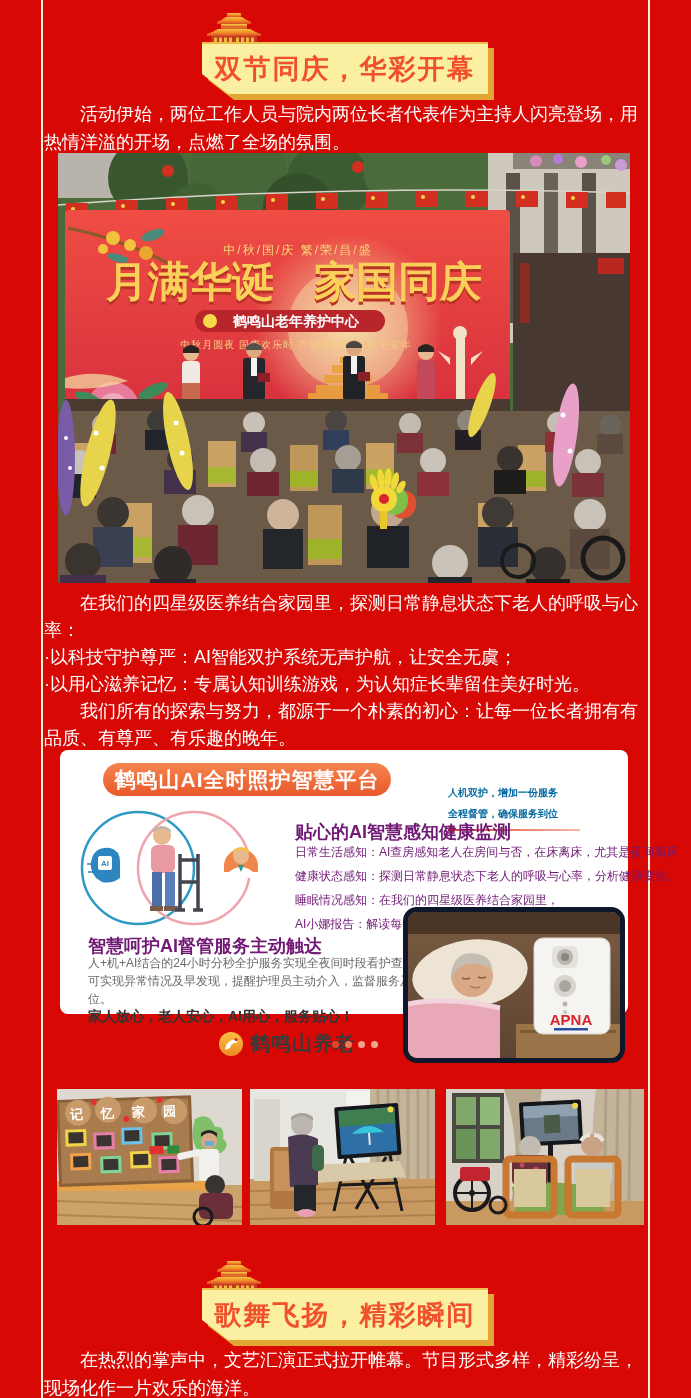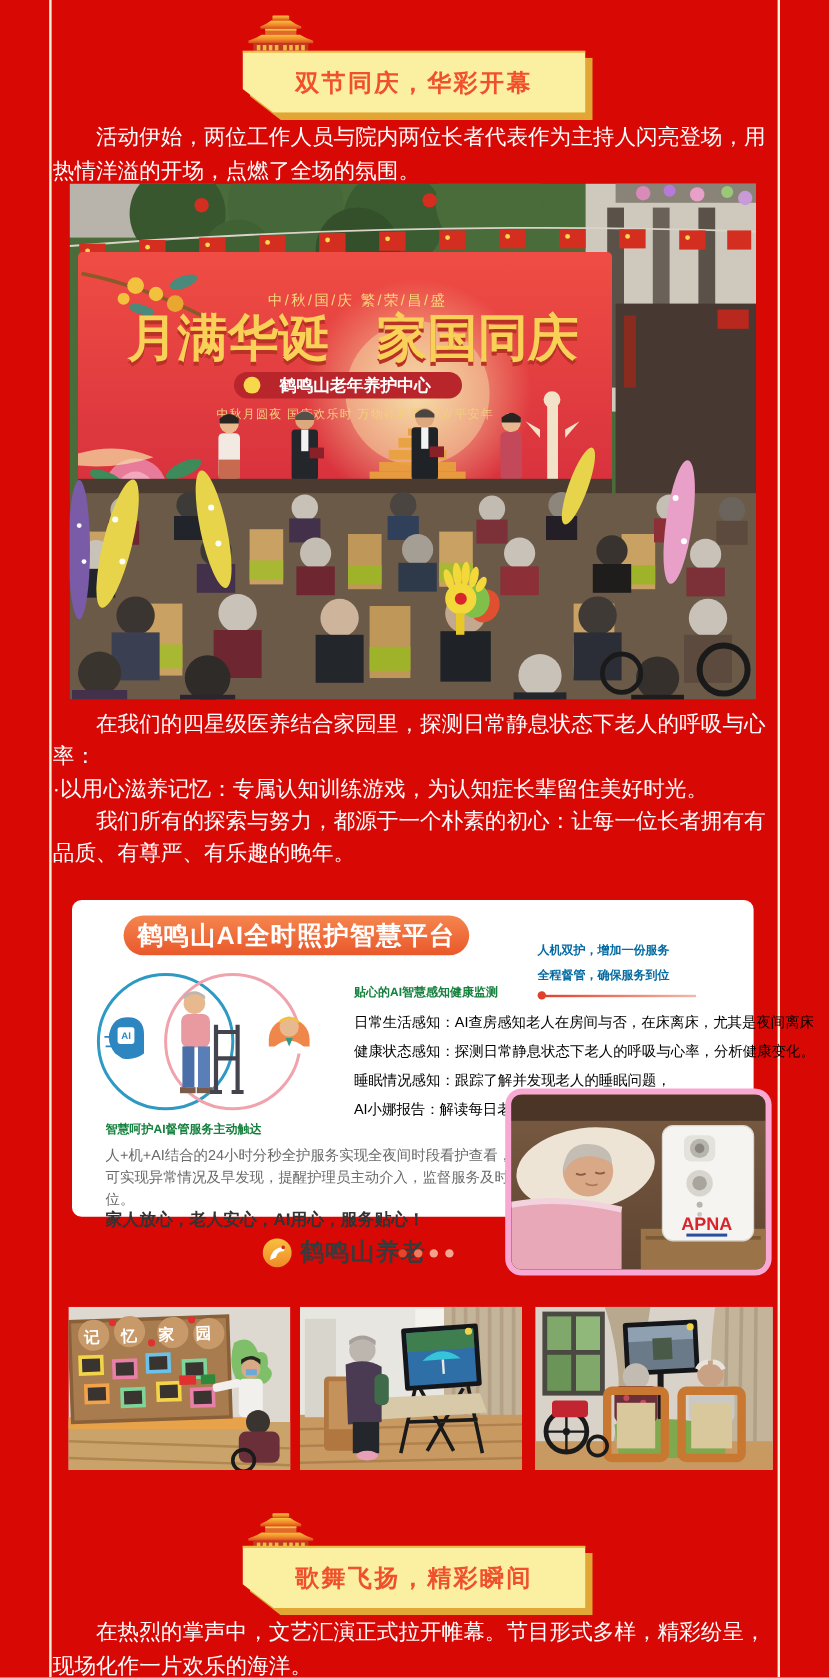--- a/index.html
+++ b/index.html
@@ -8,48 +8,48 @@
   .frame-line{position:absolute;top:0;bottom:0;width:2px;background:#FDF3D8;z-index:1;}
   #frame-left{left:41px}
   #frame-right{left:648px}
 
   .gate{position:absolute;left:205px;width:58px;height:34px;z-index:3;}
   .banner-shadow{position:absolute;left:208px;width:286px;height:52px;background:#E2A634;z-index:2;
     clip-path:polygon(0 0,100% 0,100% 100%,26px 100%,0 calc(100% - 20px));}
   .banner{position:absolute;left:202px;width:286px;height:52px;background:#FBEFA2;border-top:2px solid #ECBE4B;
     box-sizing:border-box;display:flex;align-items:center;justify-content:center;z-index:3;
     clip-path:polygon(0 0,100% 0,100% 100%,26px 100%,0 calc(100% - 20px));}
-  .banner span{font-size:20px;font-weight:bold;color:#F0512C;letter-spacing:2px;}
+  .banner span{font-size:27px;font-weight:bold;color:#F0512C;letter-spacing:2px;}
 
   .para{position:absolute;left:44px;width:604px;color:#FFFFFF;font-size:18px;line-height:28px;z-index:2;}
   .para p{margin:0;}
   .para p.indent{text-indent:2em;}
 
   .photo{position:absolute;z-index:2;display:block;}
 
   #card{position:absolute;left:60px;top:750px;width:568px;height:264px;background:#FFFFFF;border-radius:8px;z-index:2;}
   #card .pill{position:absolute;left:43px;top:13px;width:288px;height:33px;border-radius:17px;
     background:linear-gradient(180deg,#F5854E,#E9582B);display:flex;align-items:center;justify-content:center;
     color:#fff;font-weight:bold;font-size:21px;letter-spacing:1px;}
   #card .duty{position:absolute;left:388px;top:32px;width:180px;text-align:left;
     font-size:10px;font-weight:bold;color:#0369a1;line-height:21px;}
   #card .duty-line{position:absolute;left:392px;top:79px;width:128px;height:2px;
     background:linear-gradient(90deg,#E0402B,#F2B9A8);}
   #card .duty-dot{position:absolute;left:388px;top:76px;width:7px;height:7px;border-radius:50%;background:#E0402B;}
-  #card .red-h{position:absolute;font-size:10px;font-weight:bold;color:#15803d;white-space:nowrap;}
-  #card .sense{position:absolute;left:235px;top:93px;width:330px;font-size:12px;color:#000000;line-height:19px;}
+  #card .red-h{position:absolute;font-size:18px;font-weight:bold;color:#701a75;white-space:nowrap;}
+  #card .sense{position:absolute;left:235px;top:93px;width:330px;font-size:12px;color:#701a75;line-height:19px;}
   #card .sense div{margin-bottom:5px;white-space:nowrap;}
   #card .body2{position:absolute;left:28px;top:204px;width:348px;font-size:12px;color:#6A6A6A;line-height:18px;}
   #card .slogan{position:absolute;left:28px;top:258px;font-size:14px;font-weight:bold;color:#333;}
   #card .brand{position:absolute;left:158px;top:280px;display:flex;align-items:center;gap:6px;}
   #card .brand-label{font-size:20px;font-weight:bold;color:#3A3A3A;letter-spacing:1px;}
   #card .dots{position:absolute;left:272px;top:291px;display:flex;gap:6px;}
   #card .dots i{width:7px;height:7px;border-radius:50%;display:block;}
-  #card .sleep-frame{position:absolute;left:343px;top:157px;width:222px;height:156px;border:5px solid #f9a8d4;
-    border-radius:14px;box-sizing:border-box;overflow:hidden;background:#8A6A4E;margin-left:18px;}
+  #card .sleep-frame{position:absolute;left:343px;top:157px;width:222px;height:156px;border:5px solid #0f172a;
+    border-radius:14px;box-sizing:border-box;overflow:hidden;background:#8A6A4E;}
 </style>
 </head>
 <body>
 
 <div id="page">
   <div class="frame-line" id="frame-left"></div>
   <div class="frame-line" id="frame-right"></div>
 
   <svg class="gate" style="top:9px" viewBox="0 0 58 34">
     <defs>
@@ -324,40 +324,41 @@
       <ellipse cx="330" cy="325" rx="3.5" ry="10" fill="#F2D838" transform="rotate(4 330 325)"></ellipse>
       <ellipse cx="337" cy="328" rx="3.5" ry="9" fill="#F2D838" transform="rotate(14 337 328)"></ellipse>
       <ellipse cx="343" cy="334" rx="3.5" ry="7" fill="#F2D838" transform="rotate(30 343 334)"></ellipse>
       <circle cx="326" cy="346" r="5" fill="#D8242C"></circle>
       <rect x="322" y="358" width="7" height="18" fill="#E8C828"></rect>
     </g>
   </svg>
 
   <div class="para" style="top:590px;line-height:27px">
     <p class="indent">在我们的四星级医养结合家园里，探测日常静息状态下老人的呼吸与心率：</p>
+    <p>·以科技守护尊严：AI智能双护系统无声护航，让安全无虞；</p>
     <p>·以用心滋养记忆：专属认知训练游戏，为认知症长辈留住美好时光。</p>
     <p class="indent">我们所有的探索与努力，都源于一个朴素的初心：让每一位长者拥有有品质、有尊严、有乐趣的晚年。</p>
   </div>
 
   <div id="card">
     <div class="pill">
       <span>鹤鸣山AI全时照护智慧平台</span>
     </div>
     <div class="duty">
       <div>人机双护，增加一份服务</div>
       <div>全程督管，确保服务到位</div>
     </div>
     <div class="duty-dot"></div>
     <div class="duty-line"></div>
 
     <div class="red-h" style="left:235px;top:70px">贴心的AI智慧感知健康监测</div>
     <div class="sense">
       <div>日常生活感知：AI查房感知老人在房间与否，在床离床，尤其是夜间离床</div>
       <div>健康状态感知：探测日常静息状态下老人的呼吸与心率，分析健康变化。</div>
-      <div>睡眠情况感知：跟踪了解并发现老人的睡眠问题，</div>
+      <div>睡眠情况感知：在我们的四星级医养结合家园里，</div>
       <div>AI小娜报告：解读每日老人的健康报告，及时获得健康情况。</div>
     </div>
 
     <svg style="position:absolute;left:12px;top:52px" width="212" height="140" viewBox="0 0 212 140">
       <circle cx="66" cy="66" r="56" fill="none" stroke="#2E9AC4" stroke-width="2.5"></circle>
       <circle cx="122" cy="66" r="56" fill="none" stroke="#F0A3AC" stroke-width="2.5"></circle>
 
       <g>
         <path d="M24,76 Q16,66 20,56 Q24,44 38,46 Q48,48 48,60 L48,76 Q40,82 30,80 Z" fill="#2E86C1"></path>
         <rect x="26" y="54" width="14" height="14" rx="2" fill="#FFFFFF"></rect>

